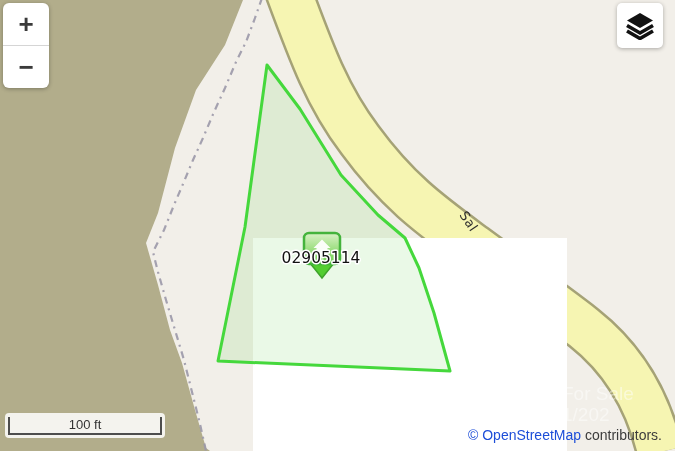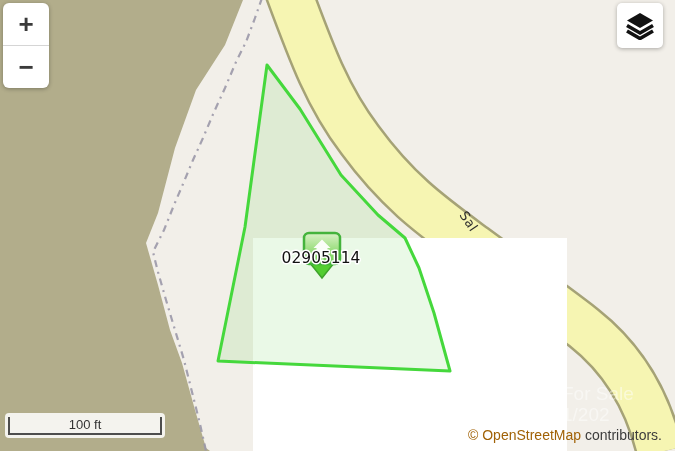--- a/index.html
+++ b/index.html
@@ -41,21 +41,21 @@
     border:2px solid #4d4d4d; border-top:none;
     height:16px; line-height:15px; text-align:center;
     font-size:13px; color:#333;
   }
 
   
   .attribution {
     position:absolute; right:13px; bottom:8px;
     font-size:14px; color:#3c3c3c; white-space:nowrap;
   }
-  .attribution .attr-link { color:#a16207; text-decoration:none; }
+  .attribution .attr-link { color:#1d4ed8; text-decoration:none; }
 
   
   .watermark {
     position:absolute; left:562px; top:383px;
     font-size:19px; font-weight:normal; line-height:21px;
     color:rgba(255,255,255,0.48); pointer-events:none; white-space:nowrap;
   }
 
   .map-label-font { font-family:"DejaVu Sans", sans-serif; }
 </style>

